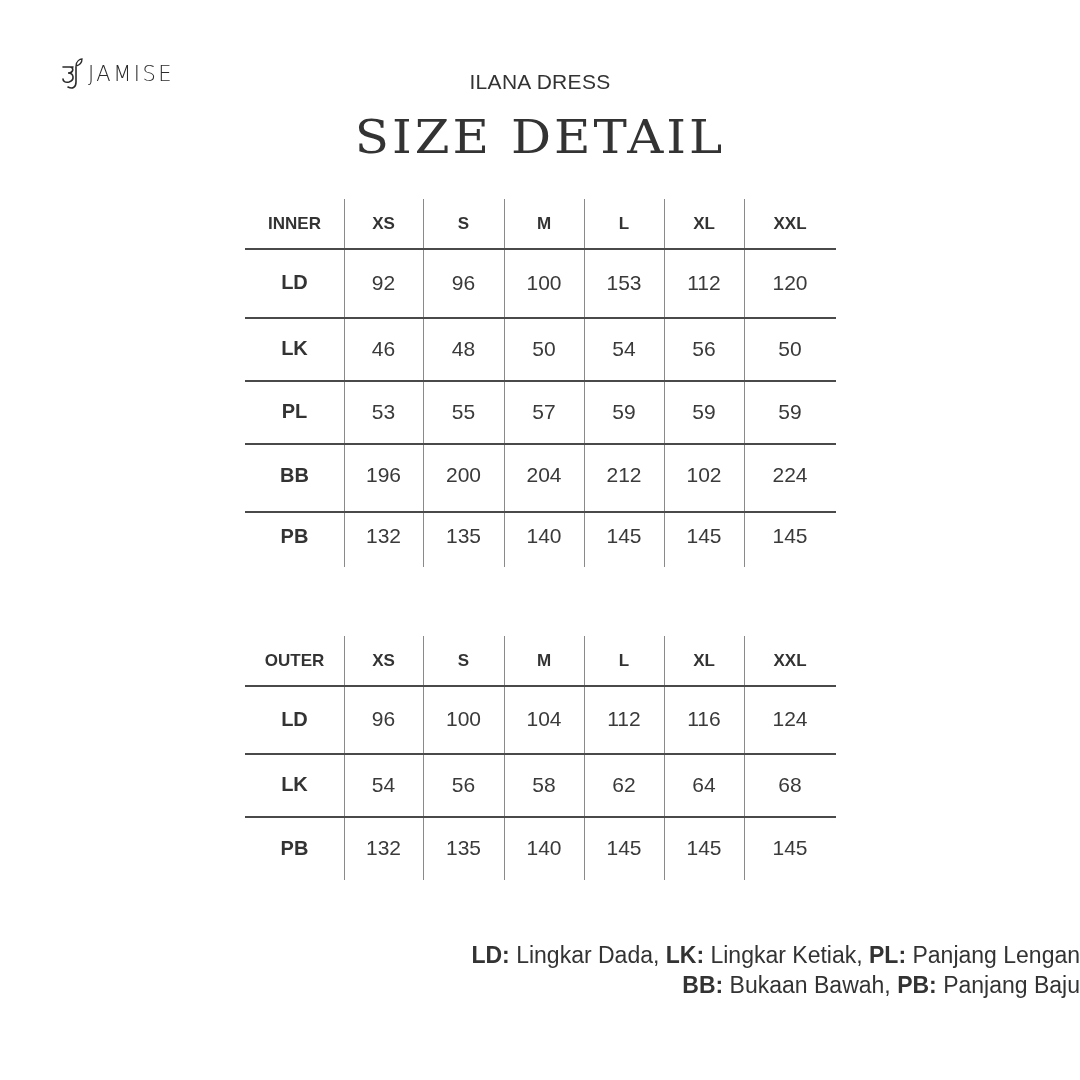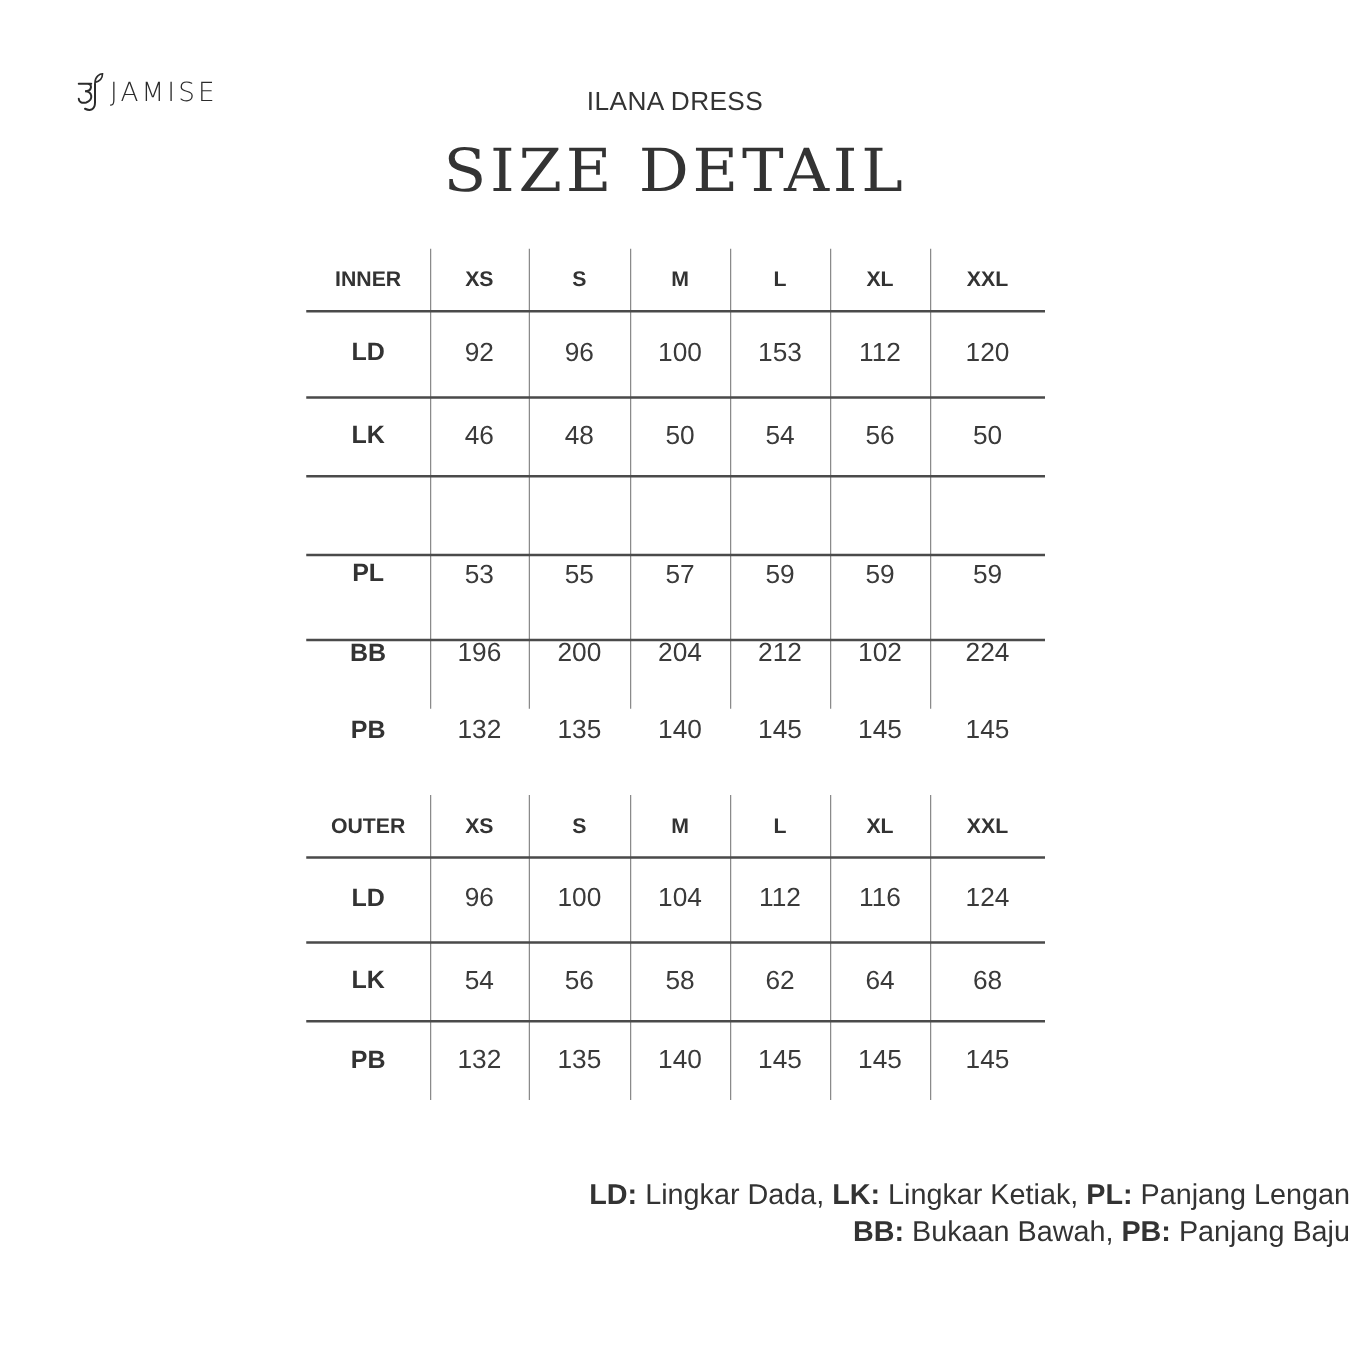--- a/index.html
+++ b/index.html
@@ -71,21 +71,21 @@
   </div>
   <div class="row" style="height:63px;">
     <div class="cell rowhead c0">LK</div>
     <div class="cell c1">46</div>
     <div class="cell c2">48</div>
     <div class="cell c3">50</div>
     <div class="cell c4">54</div>
     <div class="cell c5">56</div>
     <div class="cell c6">50</div>
   </div>
-  <div class="row" style="height:63px;margin-top:48px;">
+  <div class="row" style="height:63px;">
     <div class="cell rowhead c0">PL</div>
     <div class="cell c1">53</div>
     <div class="cell c2">55</div>
     <div class="cell c3">57</div>
     <div class="cell c4">59</div>
     <div class="cell c5">59</div>
     <div class="cell c6">59</div>
   </div>
   <div class="row" style="height:64px;">
     <div class="cell rowhead c0">BB</div>

